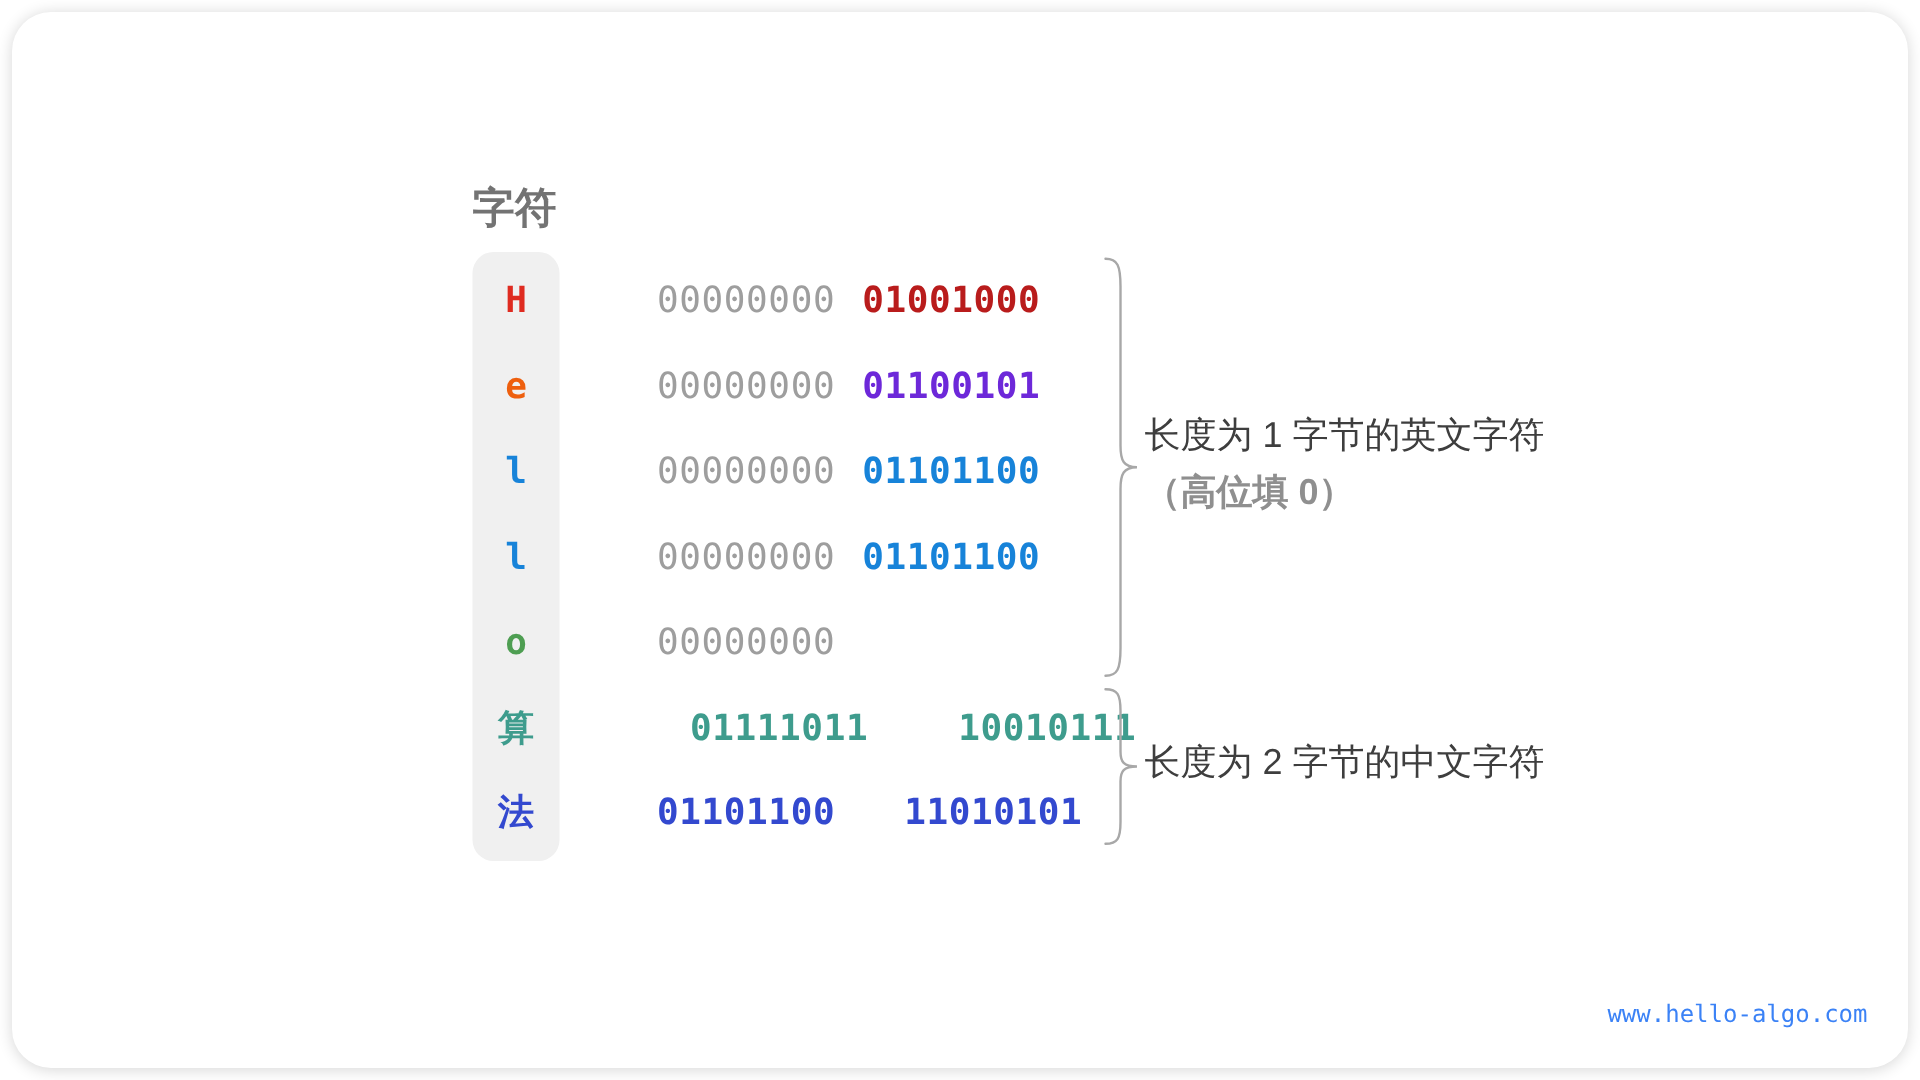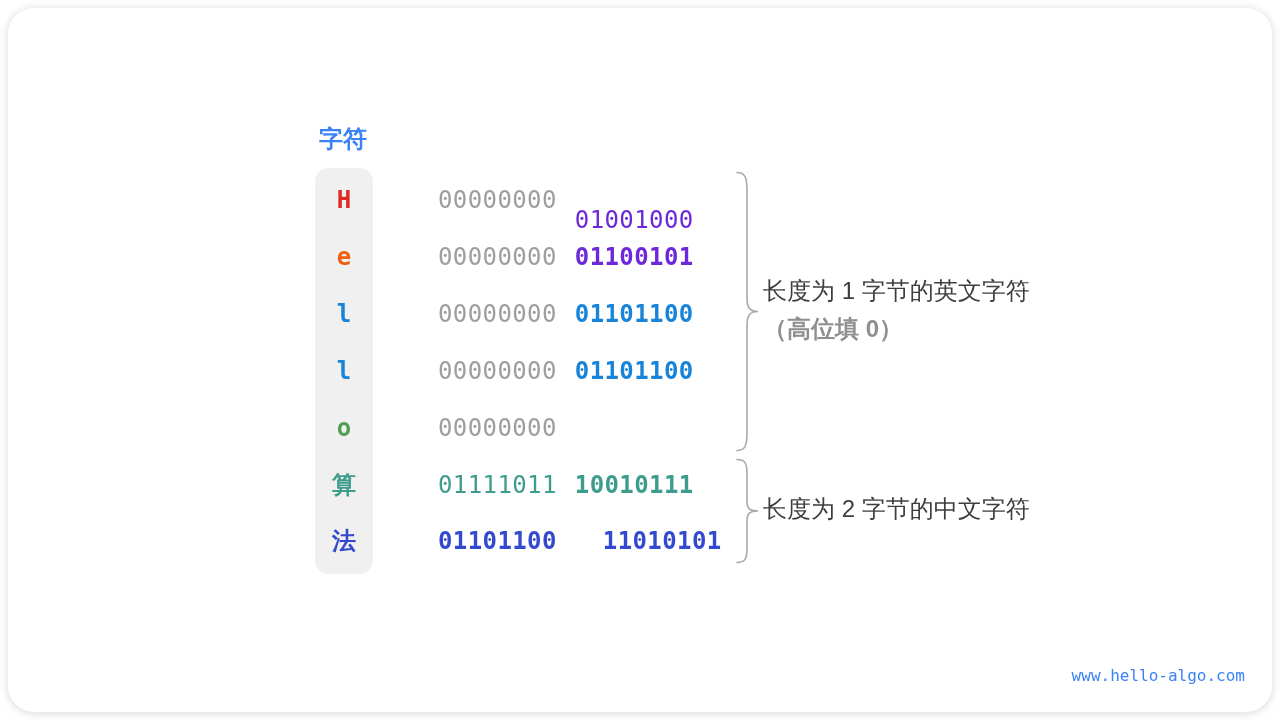--- a/index.html
+++ b/index.html
@@ -18,23 +18,23 @@
     border-radius: 26px;
     box-shadow: 0 1px 10px rgba(0,0,0,0.16);
   }
   .mono { font-family: "DejaVu Sans Mono", "Liberation Mono", monospace; }
 
   .col-header {
     position: absolute;
     top: 116px;
     height: 30px;
     line-height: 30px;
-    font-size: 24px;
+    font-size: 28px;
     font-weight: 700;
-    color: #3b82f6;
+    color: #737373;
     text-align: center;
   }
   .char-header { left: 300px; width: 70px; }
   .unicode-header { left: 430px; width: 252px; }
 
   .char-pill {
     position: absolute;
     left: 307px; top: 160px;
     width: 58px; height: 406px;
     background: #f0f0f0;
@@ -96,21 +96,21 @@
   <div class="card">
 
     <div class="col-header char-header">字符</div>
 
     <div class="char-pill"></div>
 
     <div class="row" style="top:176px">
       <span class="char-cell" style="color: rgb(223, 43, 32);">H</span>
       <span class="bytes">
           <span style="color: rgb(158, 158, 158); font-weight: 400;">00000000</span>
-          <span style="color: #6d28d9; font-weight: 400; margin-top: 20px;">01001000</span>
+          <span style="color: #b91c1c; font-weight: 700;">01001000</span>
         </span>
     </div>
     <div class="row" style="top:233px">
       <span class="char-cell" style="color: rgb(238, 95, 14);">e</span>
       <span class="bytes">
           <span style="color: rgb(158, 158, 158); font-weight: 400;">00000000</span>
           <span style="color: #6d28d9; font-weight: 700;">01100101</span>
         </span>
     </div>
     <div class="row" style="top:290px">
@@ -129,22 +129,22 @@
     </div>
     <div class="row" style="top:404px">
       <span class="char-cell" style="color: rgb(78, 158, 82);">o</span>
       <span class="bytes">
           <span style="color: rgb(158, 158, 158); font-weight: 400;">00000000</span>
         </span>
     </div>
     <div class="row" style="top:461px">
       <span class="char-cell" style="color: rgb(62, 156, 141);">算</span>
       <span class="bytes">
-          <span style="color: rgb(62, 156, 141); font-weight: 400;">01111011</span>
-          <span style="color: rgb(62, 156, 141); font-weight: 700;">10010111</span>
+          <span style="color: rgb(62, 156, 141); font-weight: 700; margin-left: 22px;">01111011</span>
+          <span style="color: rgb(62, 156, 141); font-weight: 700; margin-left: 42px;">10010111</span>
         </span>
     </div>
     <div class="row" style="top:517px">
       <span class="char-cell" style="color: rgb(51, 73, 207);">法</span>
       <span class="bytes">
           <span style="color: rgb(51, 73, 207); font-weight: 700;">01101100</span>
           <span style="color: rgb(51, 73, 207); font-weight: 700; margin-left: 28px;">11010101</span>
         </span>
     </div>
 

